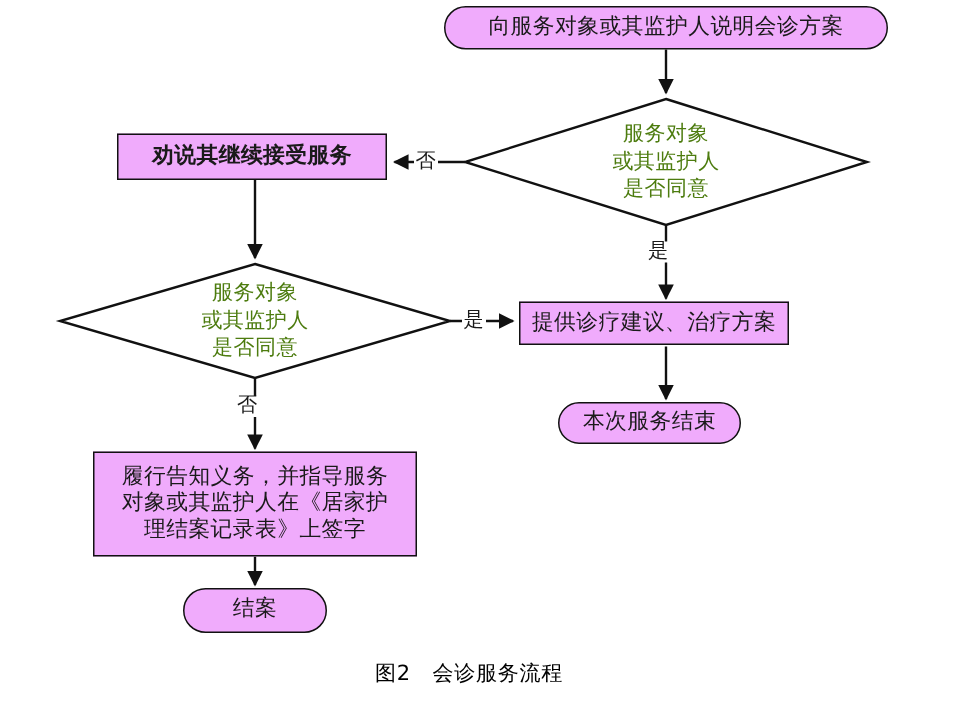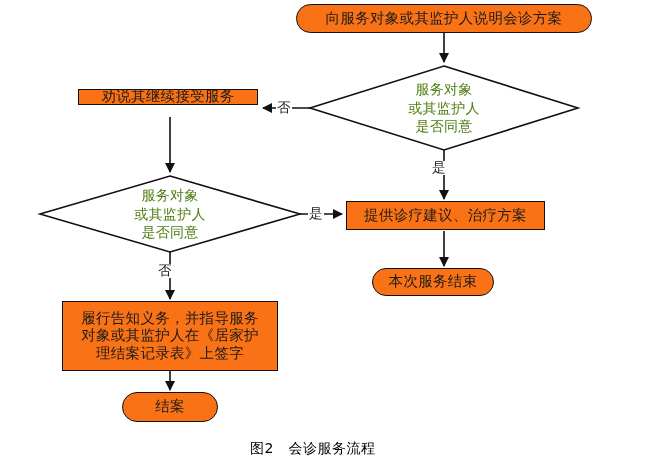--- a/index.html
+++ b/index.html
@@ -21,21 +21,21 @@
     width: 649px;
     height: 474px;
   }
   .node {
     position: absolute;
     box-sizing: border-box;
     display: flex;
     align-items: center;
     justify-content: center;
     text-align: center;
-    background: #f97316;
+    background: #f0abfc;
     color: #1a1a1a;
     line-height: 1.18;
     white-space: pre-line;
     z-index: 3;
   }
   .terminal {
     border: 1.6px solid #111111;
     border-radius: 16px;
     font-size: 14.5px;
     letter-spacing: 0.3px;
@@ -121,31 +121,31 @@
 <div class="node terminal" style="left:296px; top:4px; width:296px; height:29px;">
   <span>向服务对象或其监护人说明会诊方案</span>
 </div>
 
 <div class="decision-label" style="left:374px; top:78px; width:140px; height:60px;">
   <span>服务对象
 或其监护人
 是否同意</span>
 </div>
 
-<div class="node process" style="left:78px; top:89px; width:180px; height:16px;">
+<div class="node process" style="left:78px; top:89px; width:180px; height:31px;font-weight:bold;">
   <span>劝说其继续接受服务</span>
 </div>
 
 <div class="decision-label" style="left:100px; top:184px; width:140px; height:60px;">
   <span>服务对象
 或其监护人
 是否同意</span>
 </div>
 
-<div class="node process" style="left:346px; top:201px; width:199px; height:29px;">
+<div class="node process" style="left:346px; top:201px; width:180px; height:29px;">
   <span>提供诊疗建议、治疗方案</span>
 </div>
 
 <div class="node terminal" style="left:372px; top:268px; width:122px; height:28px;">
   <span>本次服务结束</span>
 </div>
 
 <div class="node process" style="left:62px; top:301px; width:216px; height:70px; padding:2px 0;">
   <span>履行告知义务，并指导服务
 对象或其监护人在《居家护

